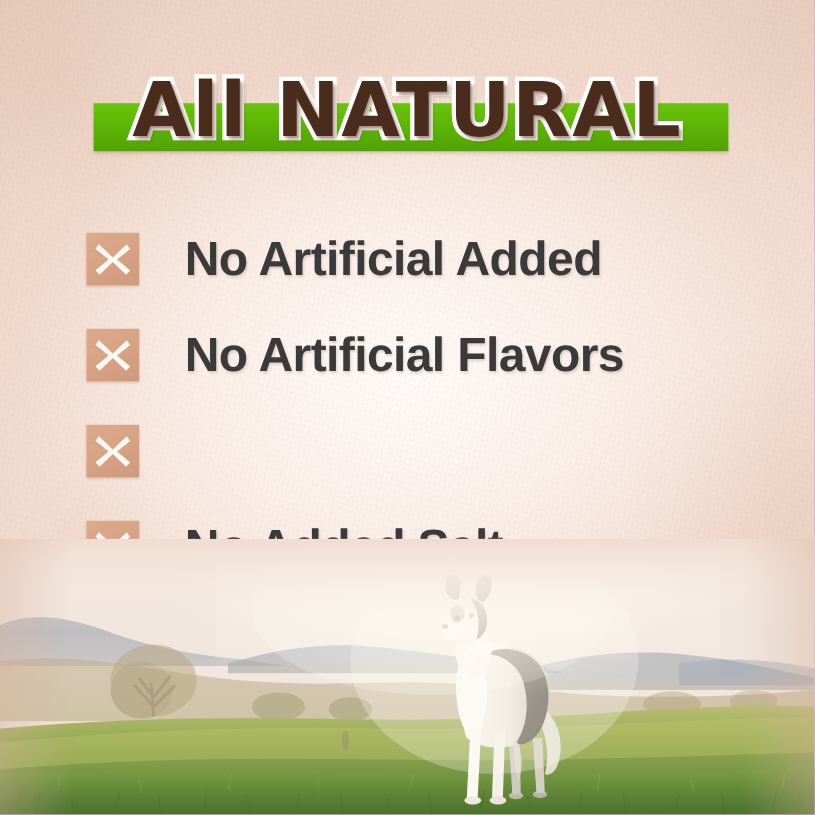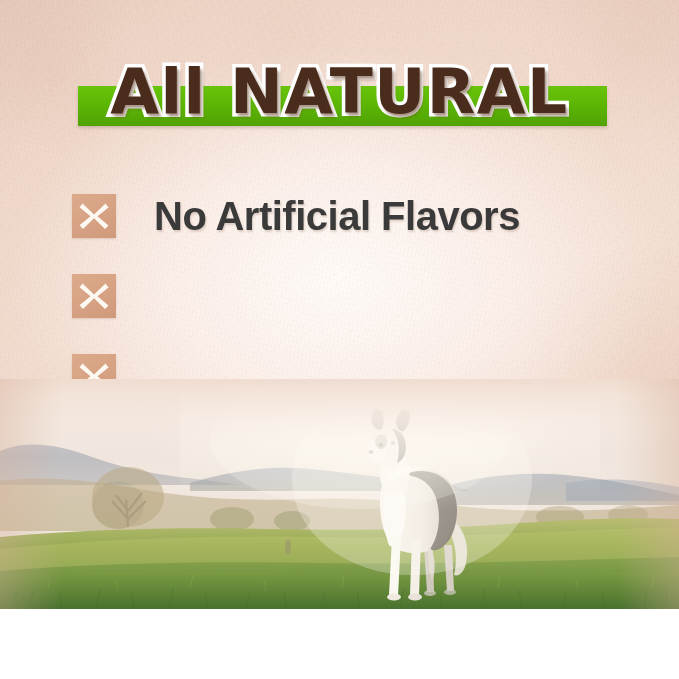--- a/index.html
+++ b/index.html
@@ -8,21 +8,21 @@
     padding: 0;
     background: #ffffff;
   }
   body {
     font-family: "Liberation Sans", sans-serif;
   }
 
   .poster {
     position: relative;
     width: 679px;
-    height: 609px;
+    height: 679px;
     overflow: hidden;
     background: #ec4899;
   }
 
   
   .bg-base {
     position: absolute;
     inset: 0;
     background:
       radial-gradient(ellipse 78% 62% at 50% 46%,
@@ -188,29 +188,30 @@
   </div>
 
   <div class="claims">
 
     <div class="claim-row">
       <div class="xbox">
         <svg viewBox="0 0 44 44" aria-hidden="true">
           <path d="M10.5 9.5 L22 20.5 L33.5 9.5 L36.5 13.5 L25.5 22.3 L36.5 31.5 L33 35 L22 24.3 L11 35 L7.5 31.2 L18.5 22.3 L7.5 13.2 Z" fill="#fdf8f2"></path>
         </svg>
       </div>
-      <div class="claim-text">No Artificial Flavors</div>
+      <div class="claim-text">No Artificial Added</div>
     </div>
 
     <div class="claim-row">
       <div class="xbox">
         <svg viewBox="0 0 44 44" aria-hidden="true">
           <path d="M10.5 9.5 L22 20.5 L33.5 9.5 L36.5 13.5 L25.5 22.3 L36.5 31.5 L33 35 L22 24.3 L11 35 L7.5 31.2 L18.5 22.3 L7.5 13.2 Z" fill="#fdf8f2"></path>
         </svg>
       </div>
+      <div class="claim-text">No Artificial Flavors</div>
     </div>
 
     <div class="claim-row">
       <div class="xbox">
         <svg viewBox="0 0 44 44" aria-hidden="true">
           <path d="M10.5 9.5 L22 20.5 L33.5 9.5 L36.5 13.5 L25.5 22.3 L36.5 31.5 L33 35 L22 24.3 L11 35 L7.5 31.2 L18.5 22.3 L7.5 13.2 Z" fill="#fdf8f2"></path>
         </svg>
       </div>
     </div>
 

